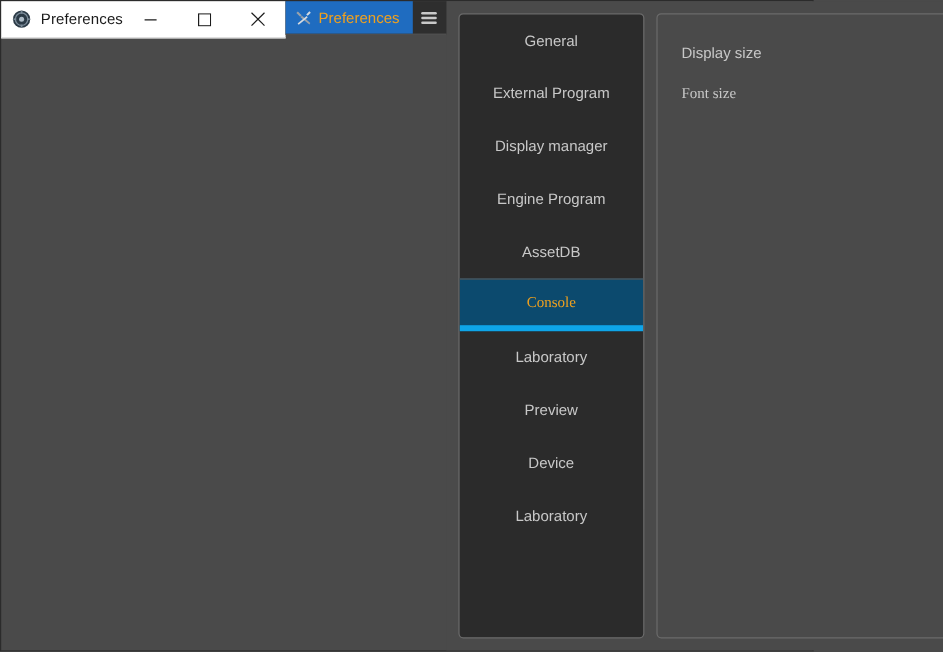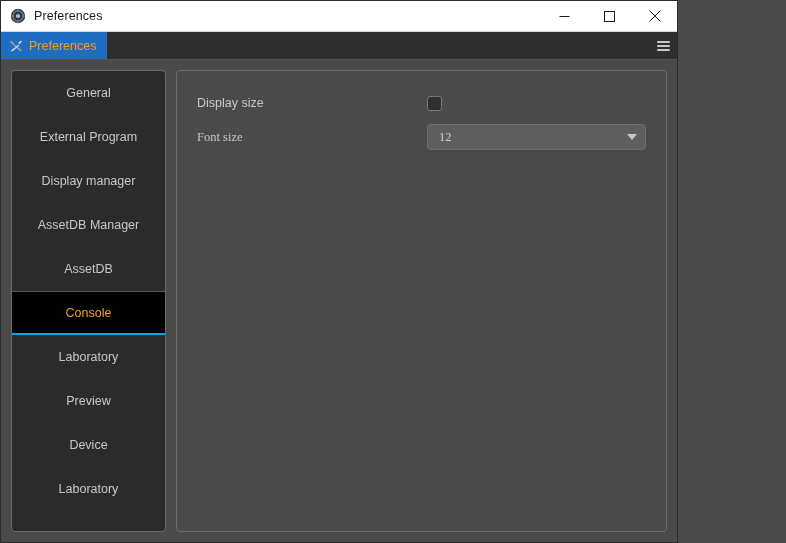--- a/index.html
+++ b/index.html
@@ -16,21 +16,21 @@
   }
 
   
   #app-window {
     width: 678px;
     height: 543px;
     box-sizing: border-box;
     border: 1px solid #2b2b2b;
     background: #4a4a4a;
     display: flex;
-    flex-direction: column;
+    flex-direction: row;
     position: relative;
   }
 
   
   #title-bar {
     height: 30px;
     min-height: 30px;
     background: #ffffff;
     display: flex;
     align-items: center;
@@ -146,24 +146,25 @@
     display: flex;
     align-items: center;
     justify-content: center;
     font-size: 12.5px;
     color: #c8c8c8;
     cursor: default;
     box-sizing: border-box;
     user-select: none;
   }
   .sidebar-item.selected {
-    background: #000000;
+    background: #0c4a6e;
     color: #f0a11e;
     border-top: 1px solid #575757;
-    border-bottom: 2px solid #0ea5e9;
+    border-bottom: 5px solid #0ea5e9;
+    font-family: Liberation Serif, serif;
   }
 
   
   #main-panel {
     flex: 1 1 auto;
     background: #4a4a4a;
     border: 1px solid #6b6b6b;
     border-radius: 4px;
     box-sizing: border-box;
     padding: 18px 20px 0 20px;
@@ -285,21 +286,21 @@
       </span>
     </div>
   </div>
 
   <div id="window-body">
 
     <div id="sidebar">
       <div class="sidebar-item">General</div>
       <div class="sidebar-item">External Program</div>
       <div class="sidebar-item">Display manager</div>
-      <div class="sidebar-item">AssetDB Manager</div>
+      <div class="sidebar-item">Engine Program</div>
       <div class="sidebar-item">AssetDB</div>
       <div class="sidebar-item selected">Console</div>
       <div class="sidebar-item">Laboratory</div>
       <div class="sidebar-item">Preview</div>
       <div class="sidebar-item">Device</div>
       <div class="sidebar-item">Laboratory</div>
     </div>
 
     <div id="main-panel">
 

